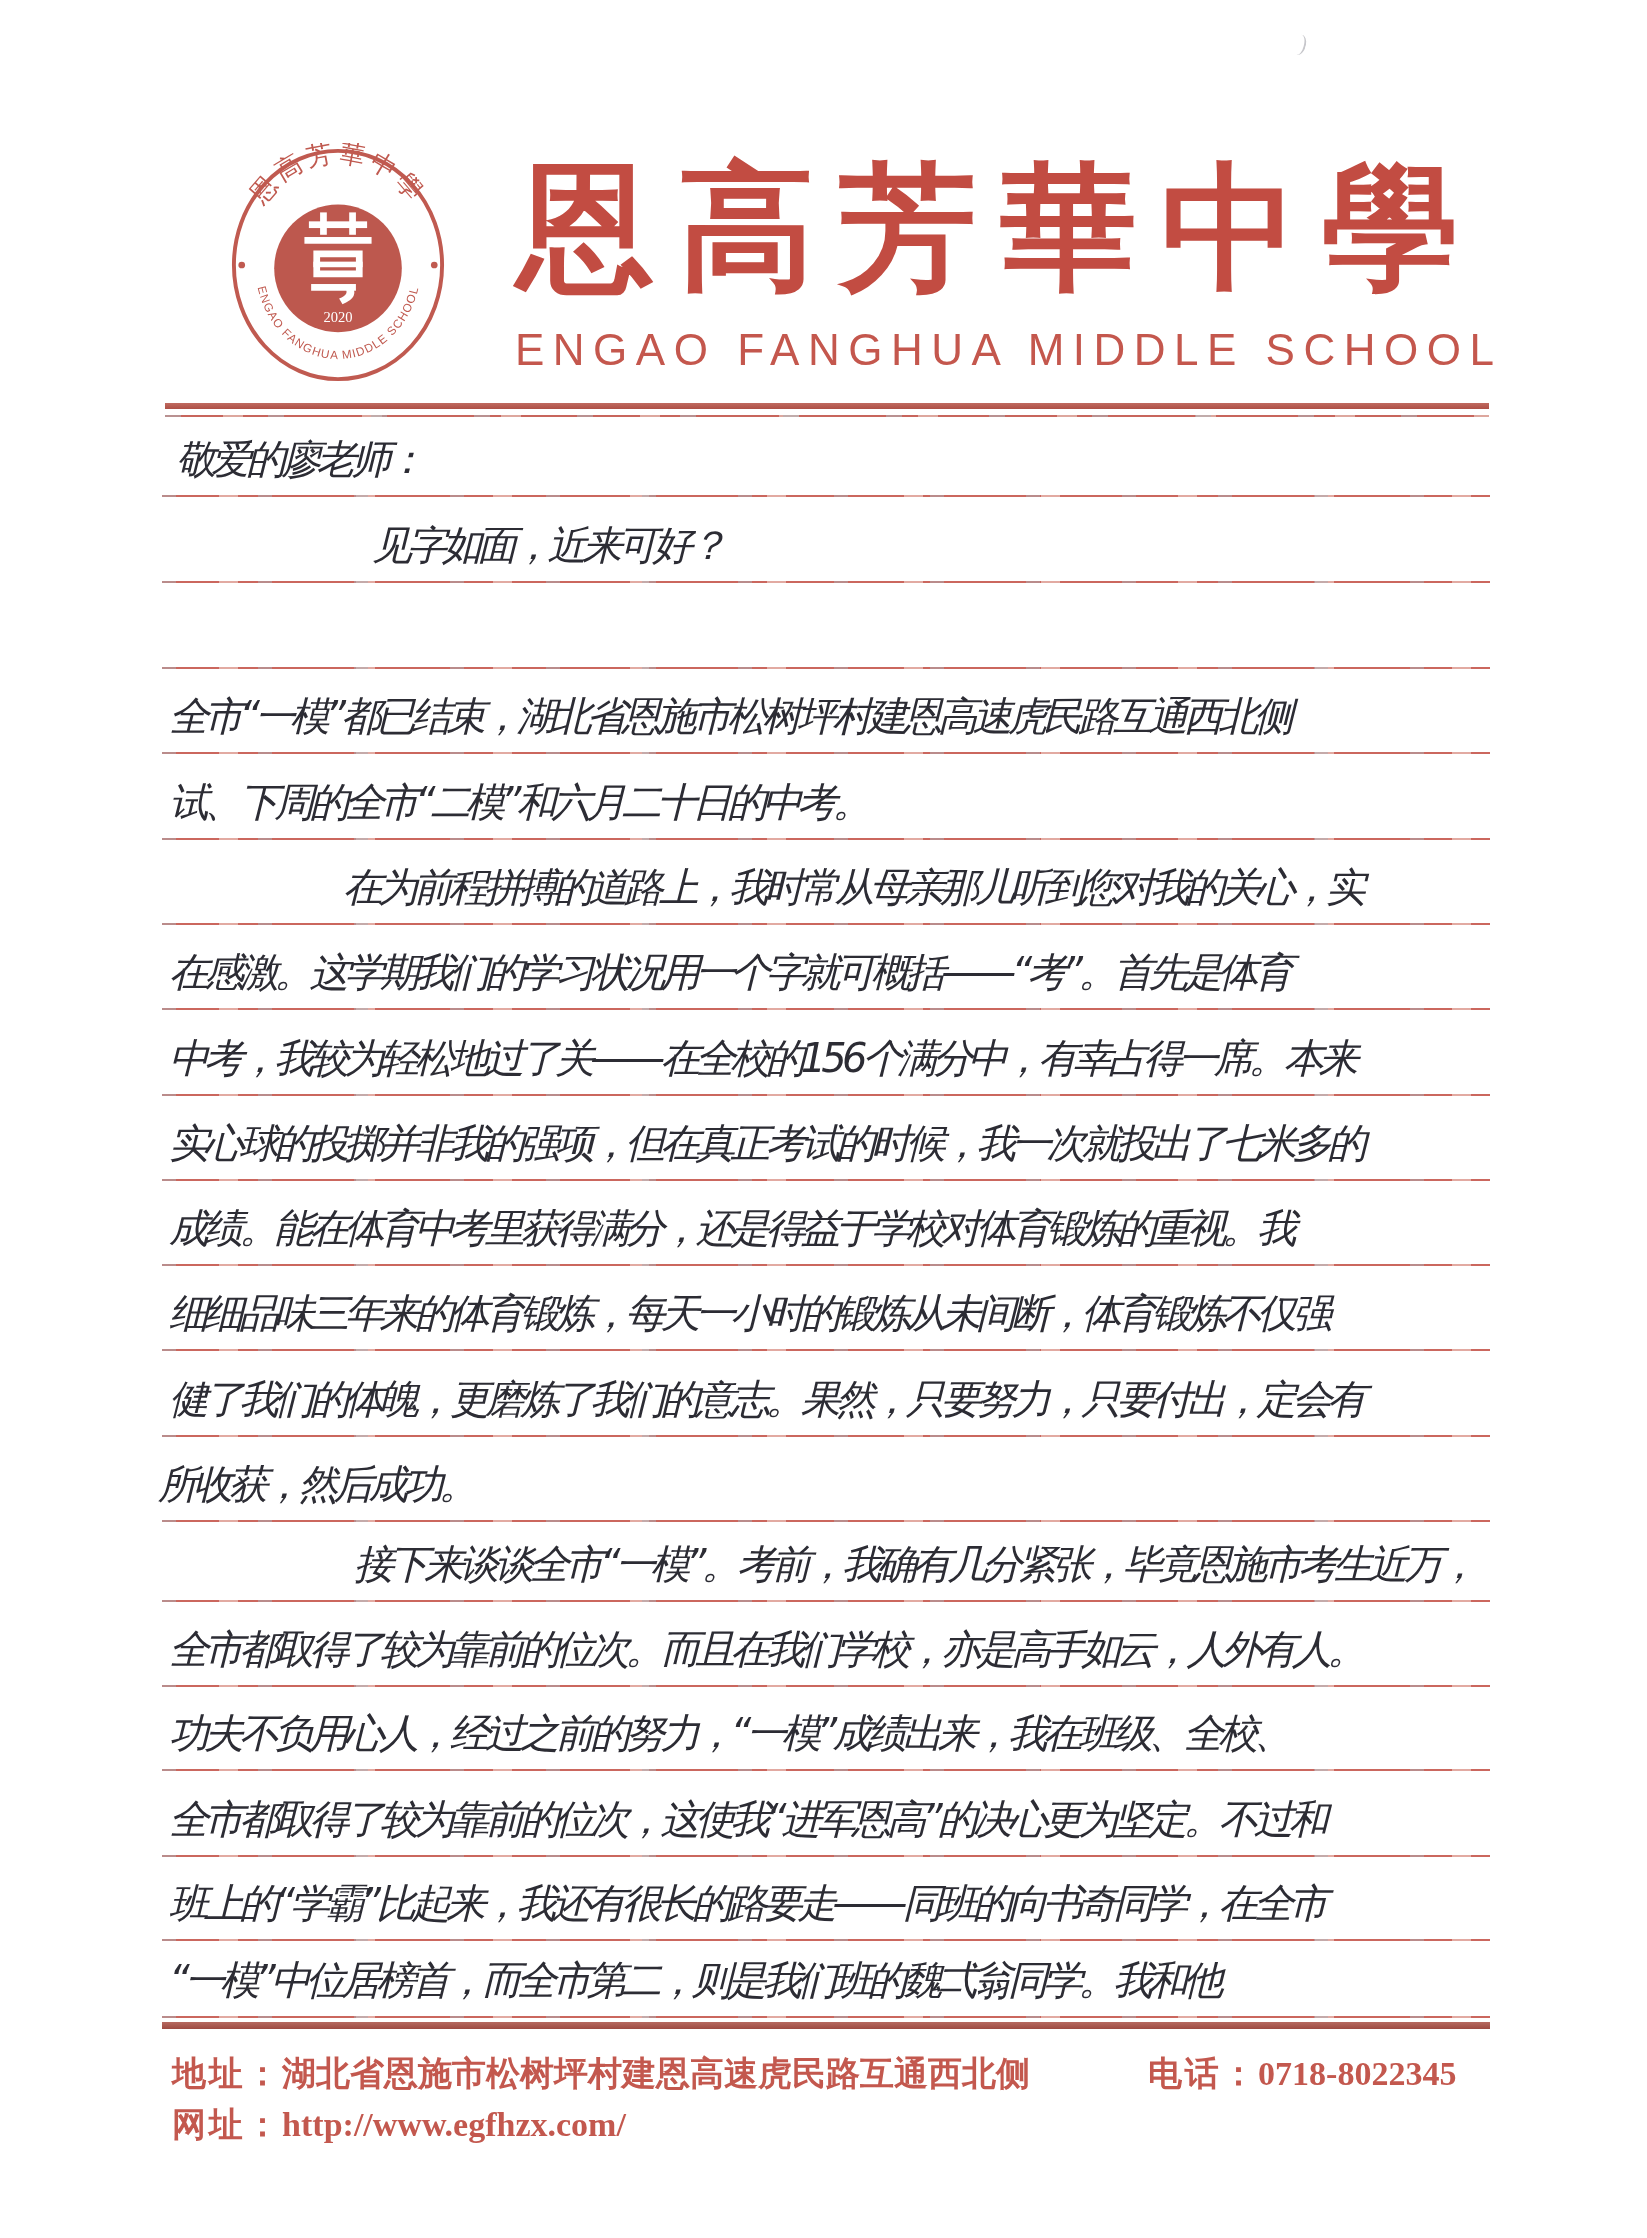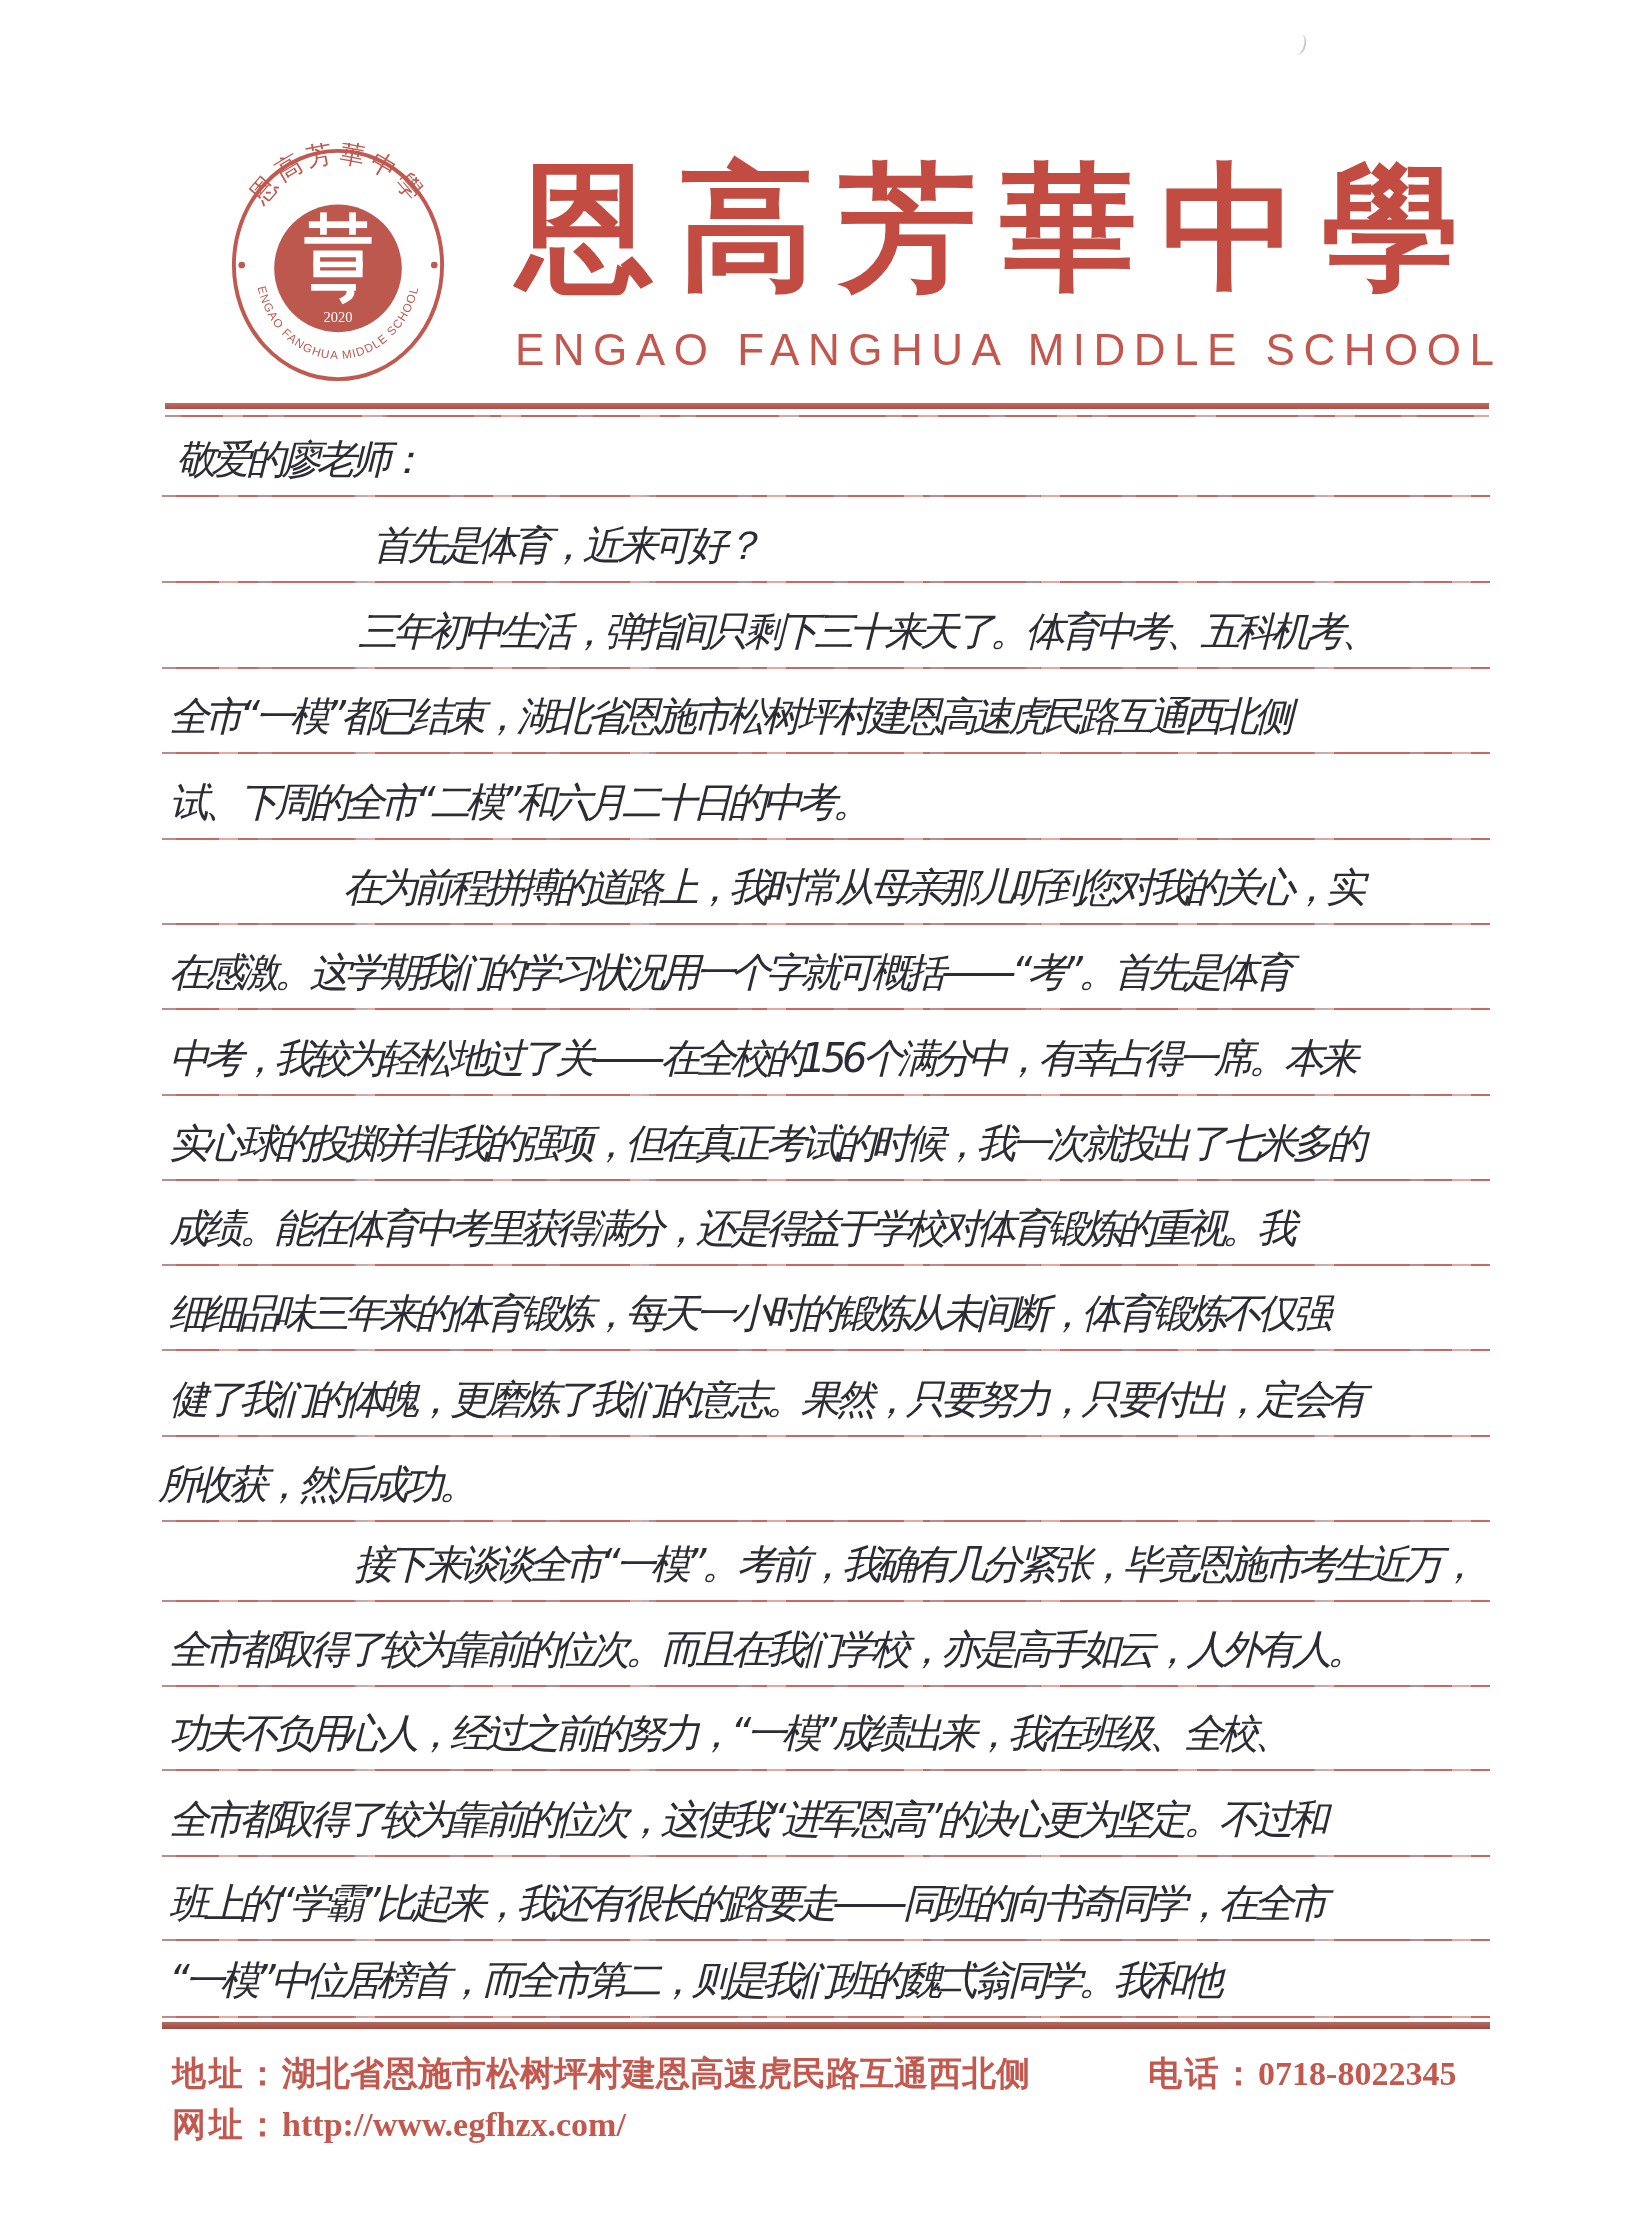--- a/index.html
+++ b/index.html
@@ -123,22 +123,21 @@
   <div class="rule" style="top:1520px"></div>
   <div class="rule" style="top:1600px"></div>
   <div class="rule" style="top:1685px"></div>
   <div class="rule" style="top:1769px"></div>
   <div class="rule" style="top:1855px"></div>
   <div class="rule" style="top:1939px"></div>
   <div class="rule" style="top:2016px"></div>
   <div class="rule-bottom" style="top:2022px"></div>
 
   <div class="hw" style="left:176px;top:422px">敬爱的廖老师：</div>
-  <div class="hw" style="left:372px;top:508px">首先是体育，近来可好？</div>
-  <div class="hw" style="left:358px;top:594px">三年初中生活，弹指间只剩下三十来天了。体育中考、五科机考、</div>
+  <div class="hw" style="left:372px;top:508px">见字如面，近来可好？</div>
   <div class="hw" style="left:169px;top:679px">全市“一模”都已结束，湖北省恩施市松树坪村建恩高速虎民路互通西北侧</div>
   <div class="hw" style="left:169px;top:765px">试、下周的全市“二模”和六月二十日的中考。</div>
   <div class="hw" style="left:343px;top:850px">在为前程拼搏的道路上，我时常从母亲那儿听到您对我的关心，实</div>
   <div class="hw" style="left:169px;top:935px">在感激。这学期我们的学习状况用一个字就可概括——“考”。首先是体育</div>
   <div class="hw" style="left:169px;top:1021px">中考，我较为轻松地过了关——在全校的156个满分中，有幸占得一席。本来</div>
   <div class="hw" style="left:169px;top:1106px">实心球的投掷并非我的强项，但在真正考试的时候，我一次就投出了七米多的</div>
   <div class="hw" style="left:169px;top:1191px">成绩。能在体育中考里获得满分，还是得益于学校对体育锻炼的重视。我</div>
   <div class="hw" style="left:169px;top:1362px">健了我们的体魄，更磨炼了我们的意志。果然，只要努力，只要付出，定会有</div>
   <div class="hw" style="left:169px;top:1276px">细细品味三年来的体育锻炼，每天一小时的锻炼从未间断，体育锻炼不仅强</div>
   <div class="hw" style="left:158px;top:1447px">所收获，然后成功。</div>

